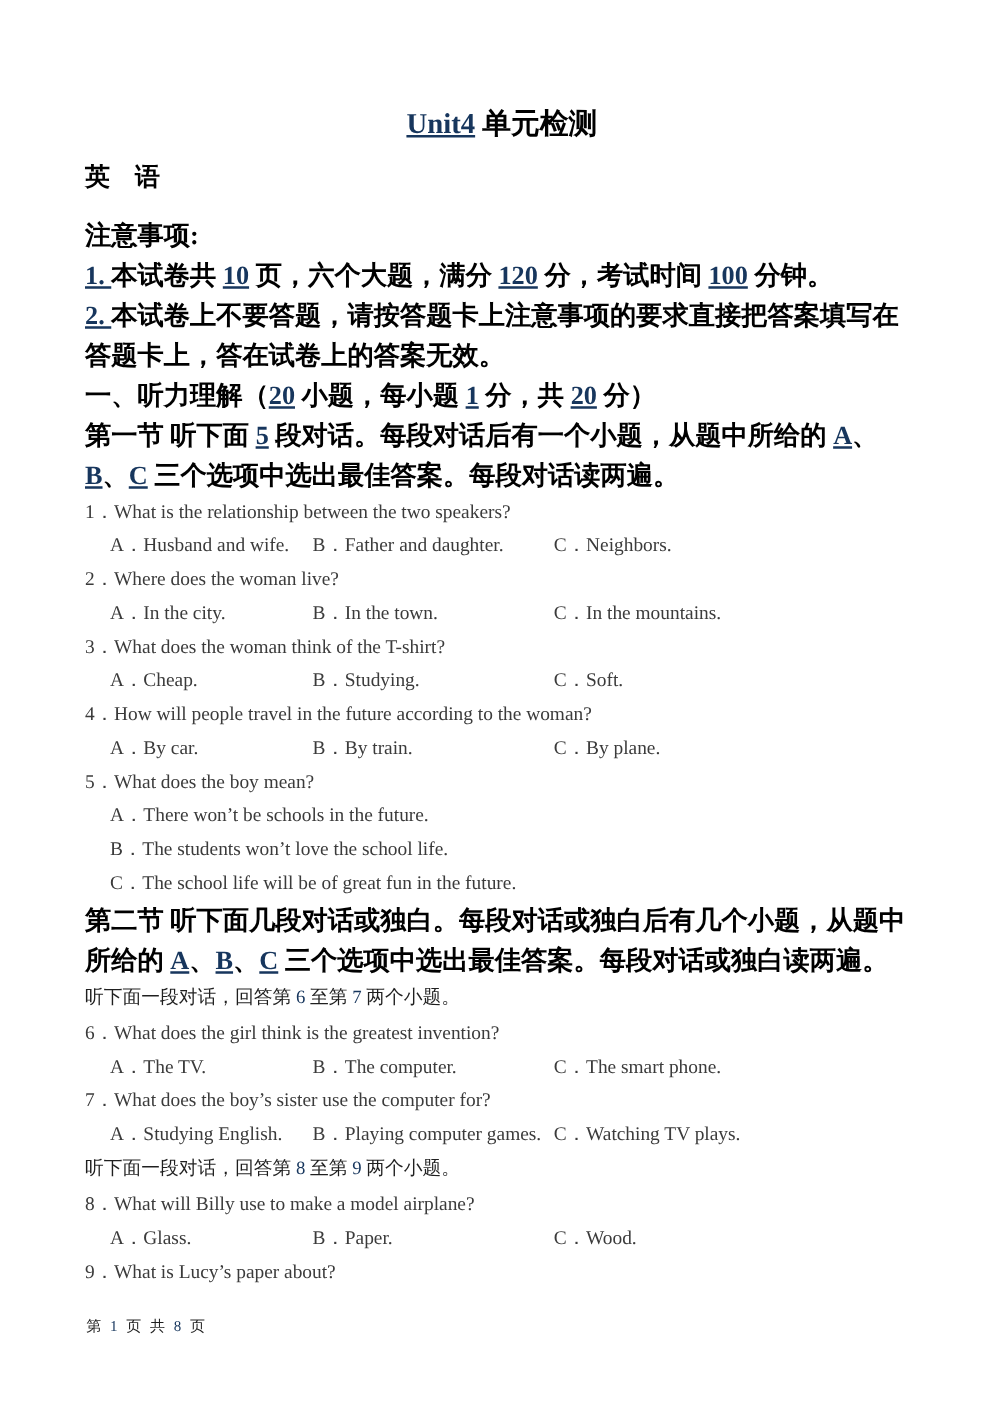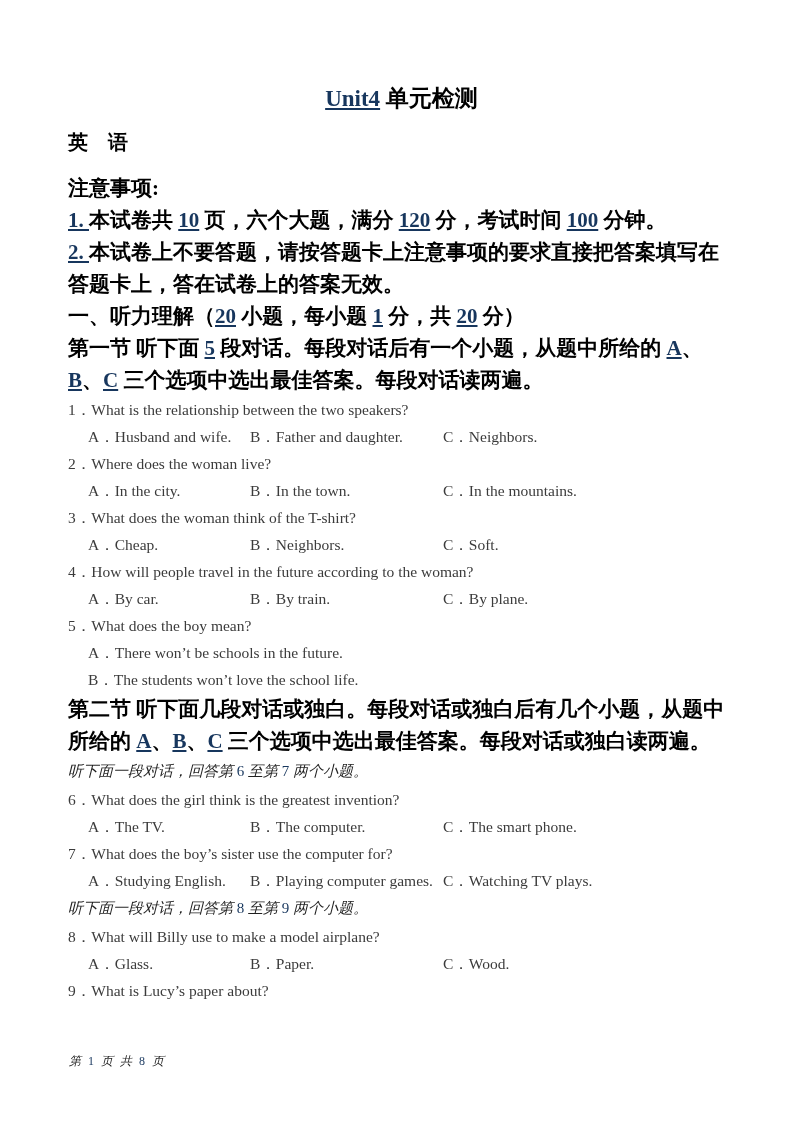--- a/index.html
+++ b/index.html
@@ -43,21 +43,21 @@
   .q-options.cols {
     display: grid;
     grid-template-columns: 162px 193px auto;
   }
   .q-options .opt { white-space: nowrap; }
   .q-options.stack .opt { display: block; white-space: normal; }
 
   .seg-en  { color: #17365d; text-decoration: underline; }
   .seg-zh  { color: #000000; text-align: right; }
   .seg-en2 { color: #17365d; }
-  .seg-zh2 { color: #1f1f1f; font-style: italic; }
+  .seg-zh2 { color: #1f1f1f; }
 
   .footer {
     position: absolute;
     left: 69px; top: 1053px;
     font-size: 12px;
     letter-spacing: 2px;
     color: #1f1f1f;
   }
 </style>
 </head>
@@ -90,39 +90,40 @@
       <span class="opt">A．In the city.</span>
       <span class="opt">B．In the town.</span>
       <span class="opt">C．In the mountains.</span>
     </div>
   </div>
 
   <div class="question">
     <div class="q-text">3．What does the woman think of the T-shirt?</div>
     <div class="q-options cols">
       <span class="opt">A．Cheap.</span>
-      <span class="opt">B．Neighbors.</span>
+      <span class="opt">B．Studying.</span>
       <span class="opt">C．Soft.</span>
     </div>
   </div>
 
   <div class="question">
     <div class="q-text">4．How will people travel in the future according to the woman?</div>
     <div class="q-options cols">
       <span class="opt">A．By car.</span>
       <span class="opt">B．By train.</span>
       <span class="opt">C．By plane.</span>
     </div>
   </div>
 
   <div class="question">
     <div class="q-text">5．What does the boy mean?</div>
     <div class="q-options stack">
       <span class="opt">A．There won’t be schools in the future.</span>
       <span class="opt">B．The students won’t love the school life.</span>
+      <span class="opt">C．The school life will be of great fun in the future.</span>
     </div>
   </div>
 
   <div class="zh-line"><span class="seg-zh">第二节 听下面几段对话或独白。每段对话或独白后有几个小题，从题中所给的 </span><span class="seg-en">A</span><span class="seg-zh">、</span><span class="seg-en">B</span><span class="seg-zh">、</span><span class="seg-en">C</span><span class="seg-zh"> 三个选项中选出最佳答案。每段对话或独白读两遍。</span></div>
   <div class="hint-line"><span class="seg-zh2">听下面一段对话，回答第 </span><span class="seg-en2">6</span><span class="seg-zh2"> 至第 </span><span class="seg-en2">7</span><span class="seg-zh2"> 两个小题。</span></div>
 
   <div class="question">
     <div class="q-text">6．What does the girl think is the greatest invention?</div>
     <div class="q-options cols">
       <span class="opt">A．The TV.</span>

